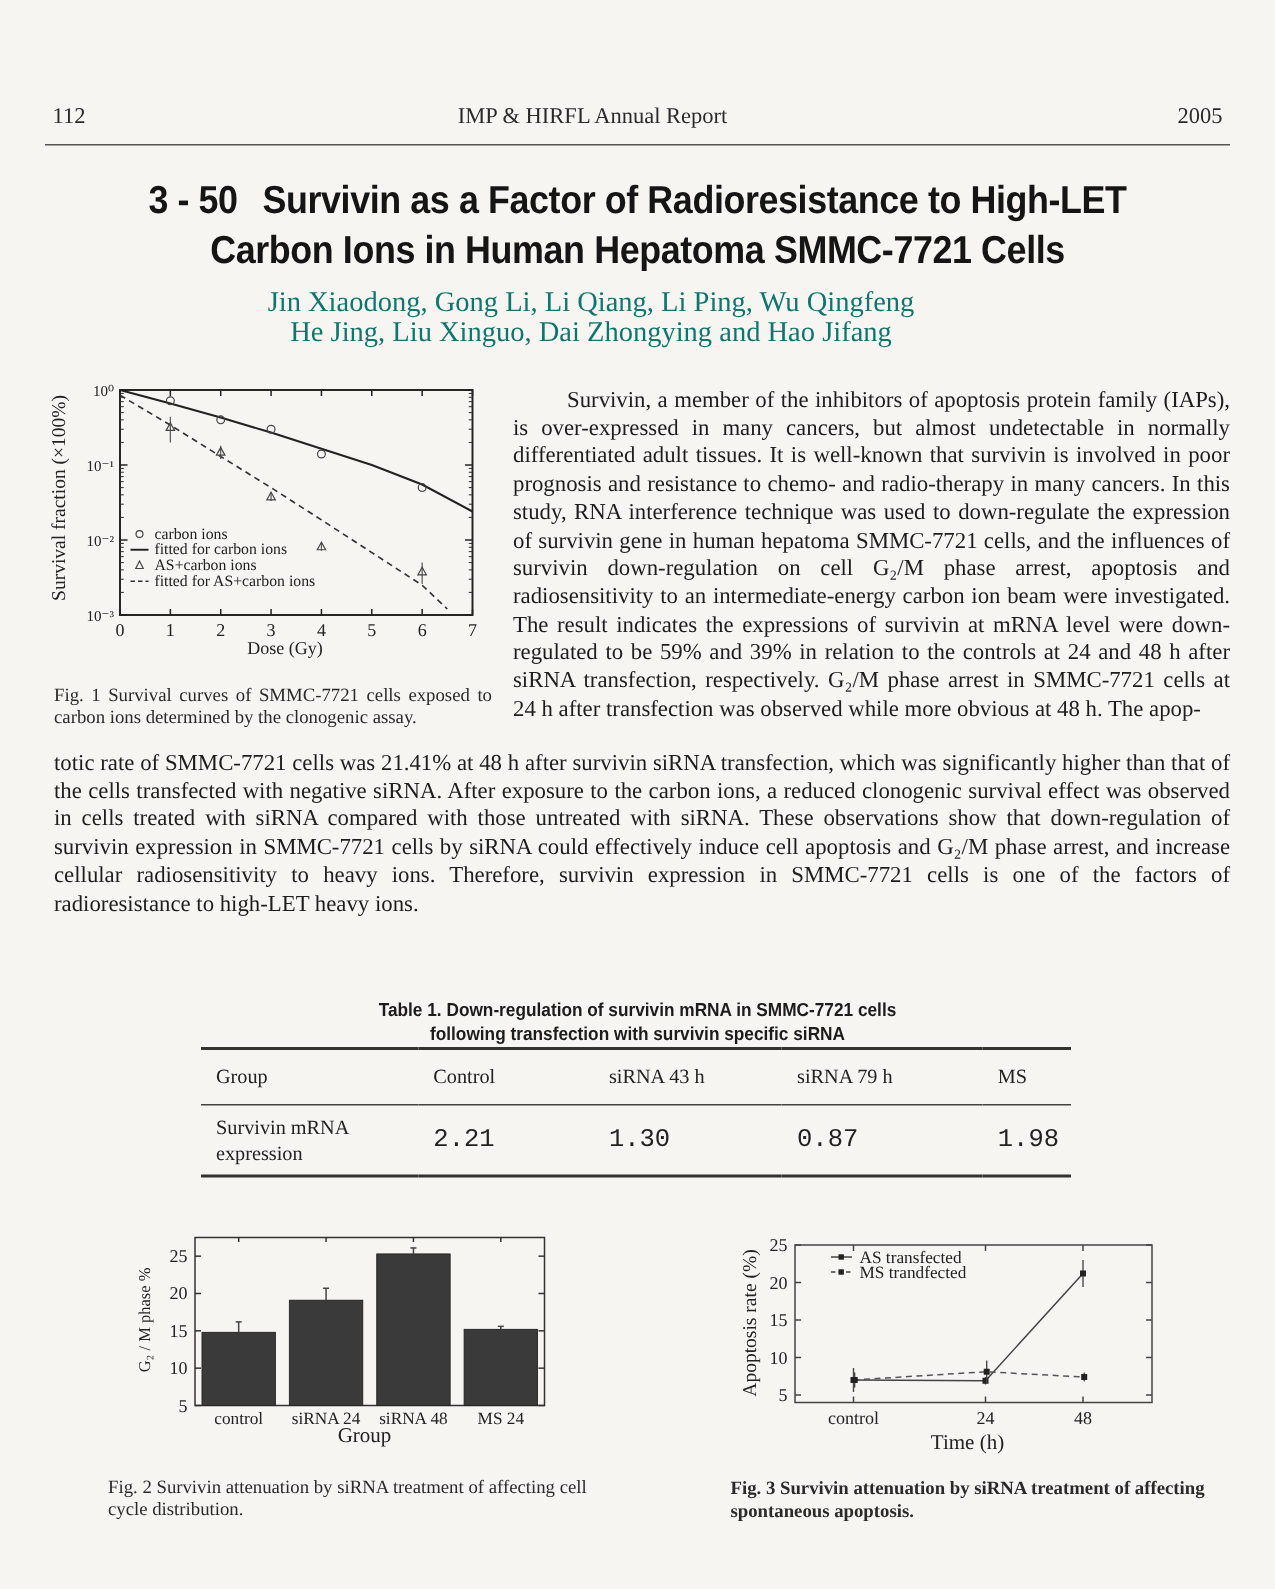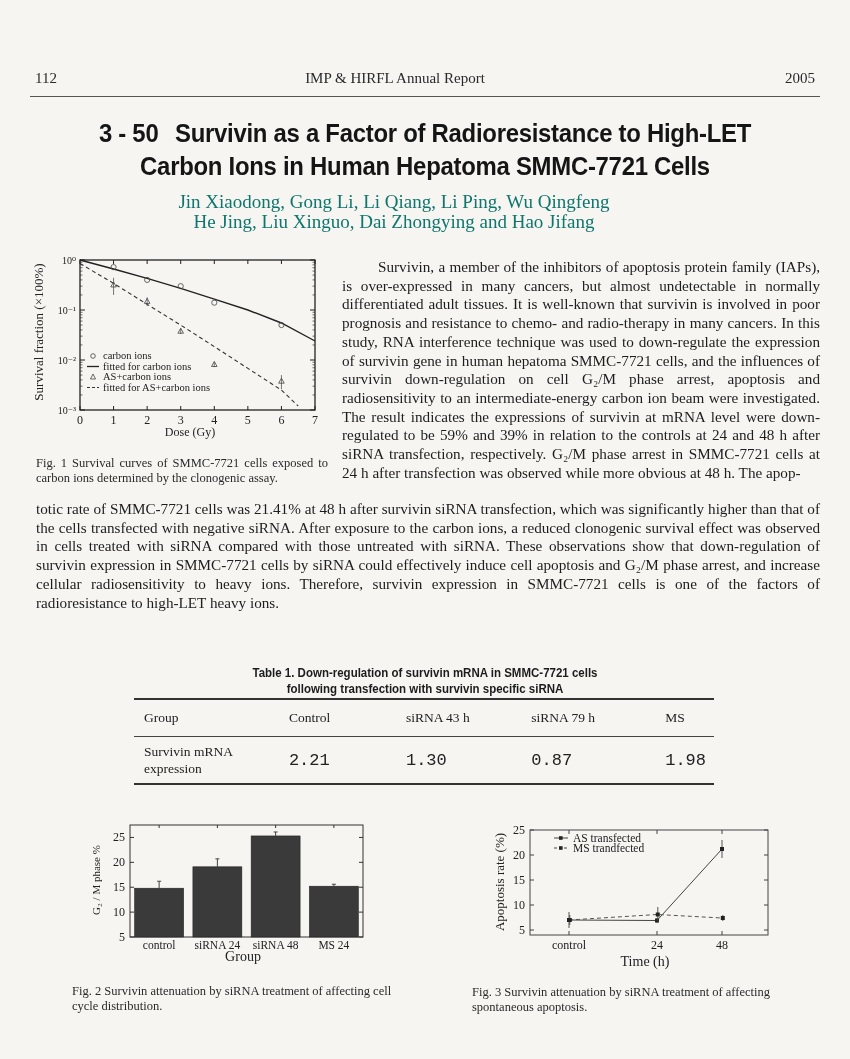--- a/index.html
+++ b/index.html
@@ -29,21 +29,21 @@
   .body-text {
     font-size: 15.2px; line-height: 18.7px; text-align: justify; color: #1d1d1d;
   }
   #para-right { left: 342px; width: 478px; top: 258px; }
   #para-right p, #para-full p { margin: 0; }
   #para-right .indent { text-indent: 36px; }
   #para-full { left: 36px; width: 784px; top: 500px; }
   .cap { font-size: 12.5px; line-height: 15px; color: #2a2a2a; }
   #fig1-cap { left: 36px; width: 292px; top: 456px; text-align: justify; }
   #fig2-cap { left: 72px; width: 320px; top: 940px; margin-top: 44px; }
-  #fig3-cap { left: 472px; width: 340px; top: 985px; }
+  #fig3-cap { left: 487px; width: 340px; top: 985px; font-weight: bold; }
   .tbl-title {
     left: 0; width: 850px; top: 665px; text-align: center;
     font-family: "Liberation Sans", sans-serif; font-weight: bold;
     font-size: 12.5px; line-height: 16px; transform: scaleX(0.92);
   }
   table.mrna {
     position: absolute; left: 134px; top: 698px; width: 580px;
     border-collapse: collapse; font-size: 13.5px; color: #222;
   }
   table.mrna thead tr th { font-weight: normal; text-align: left; padding: 10px 8px 10px 10px; }

